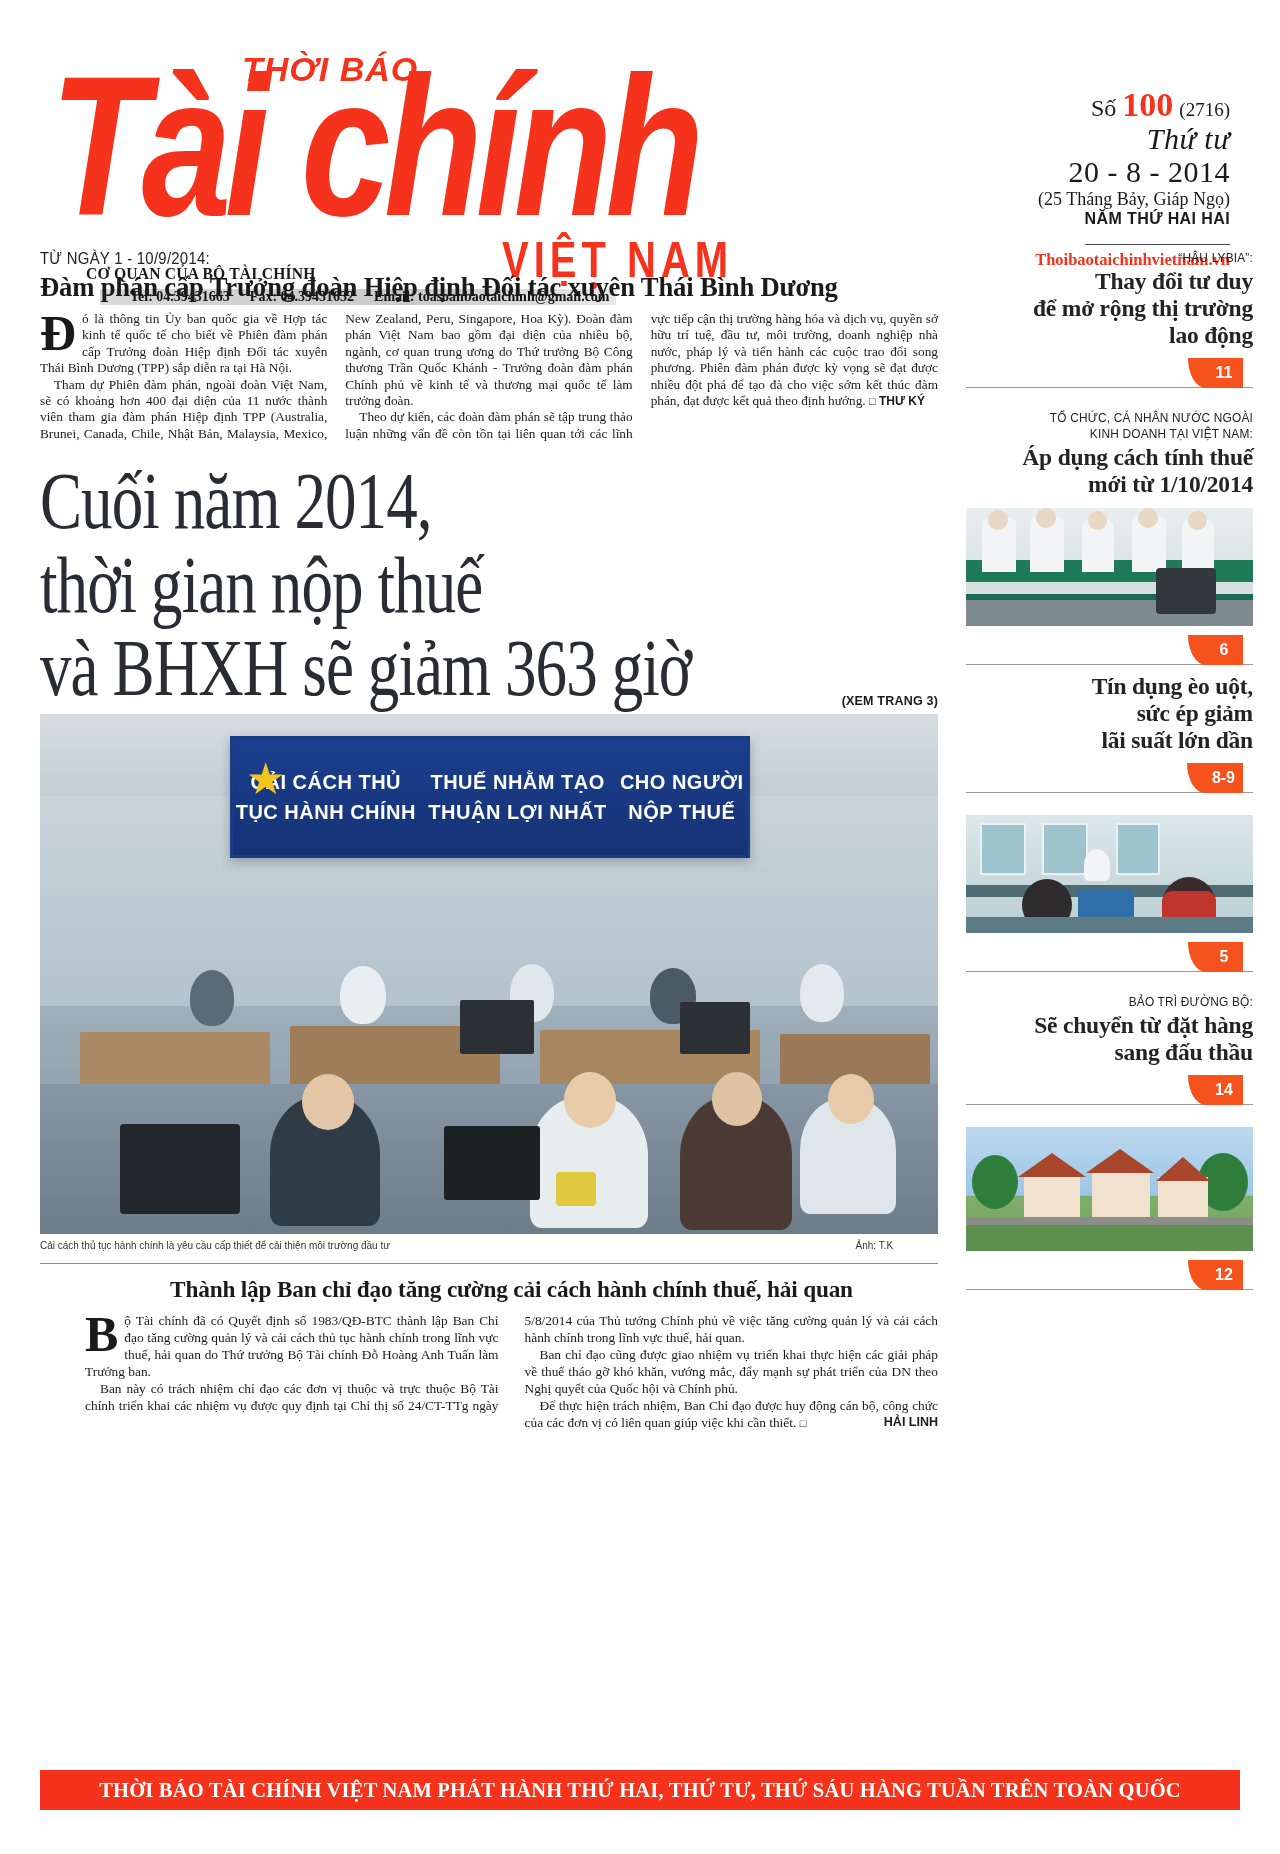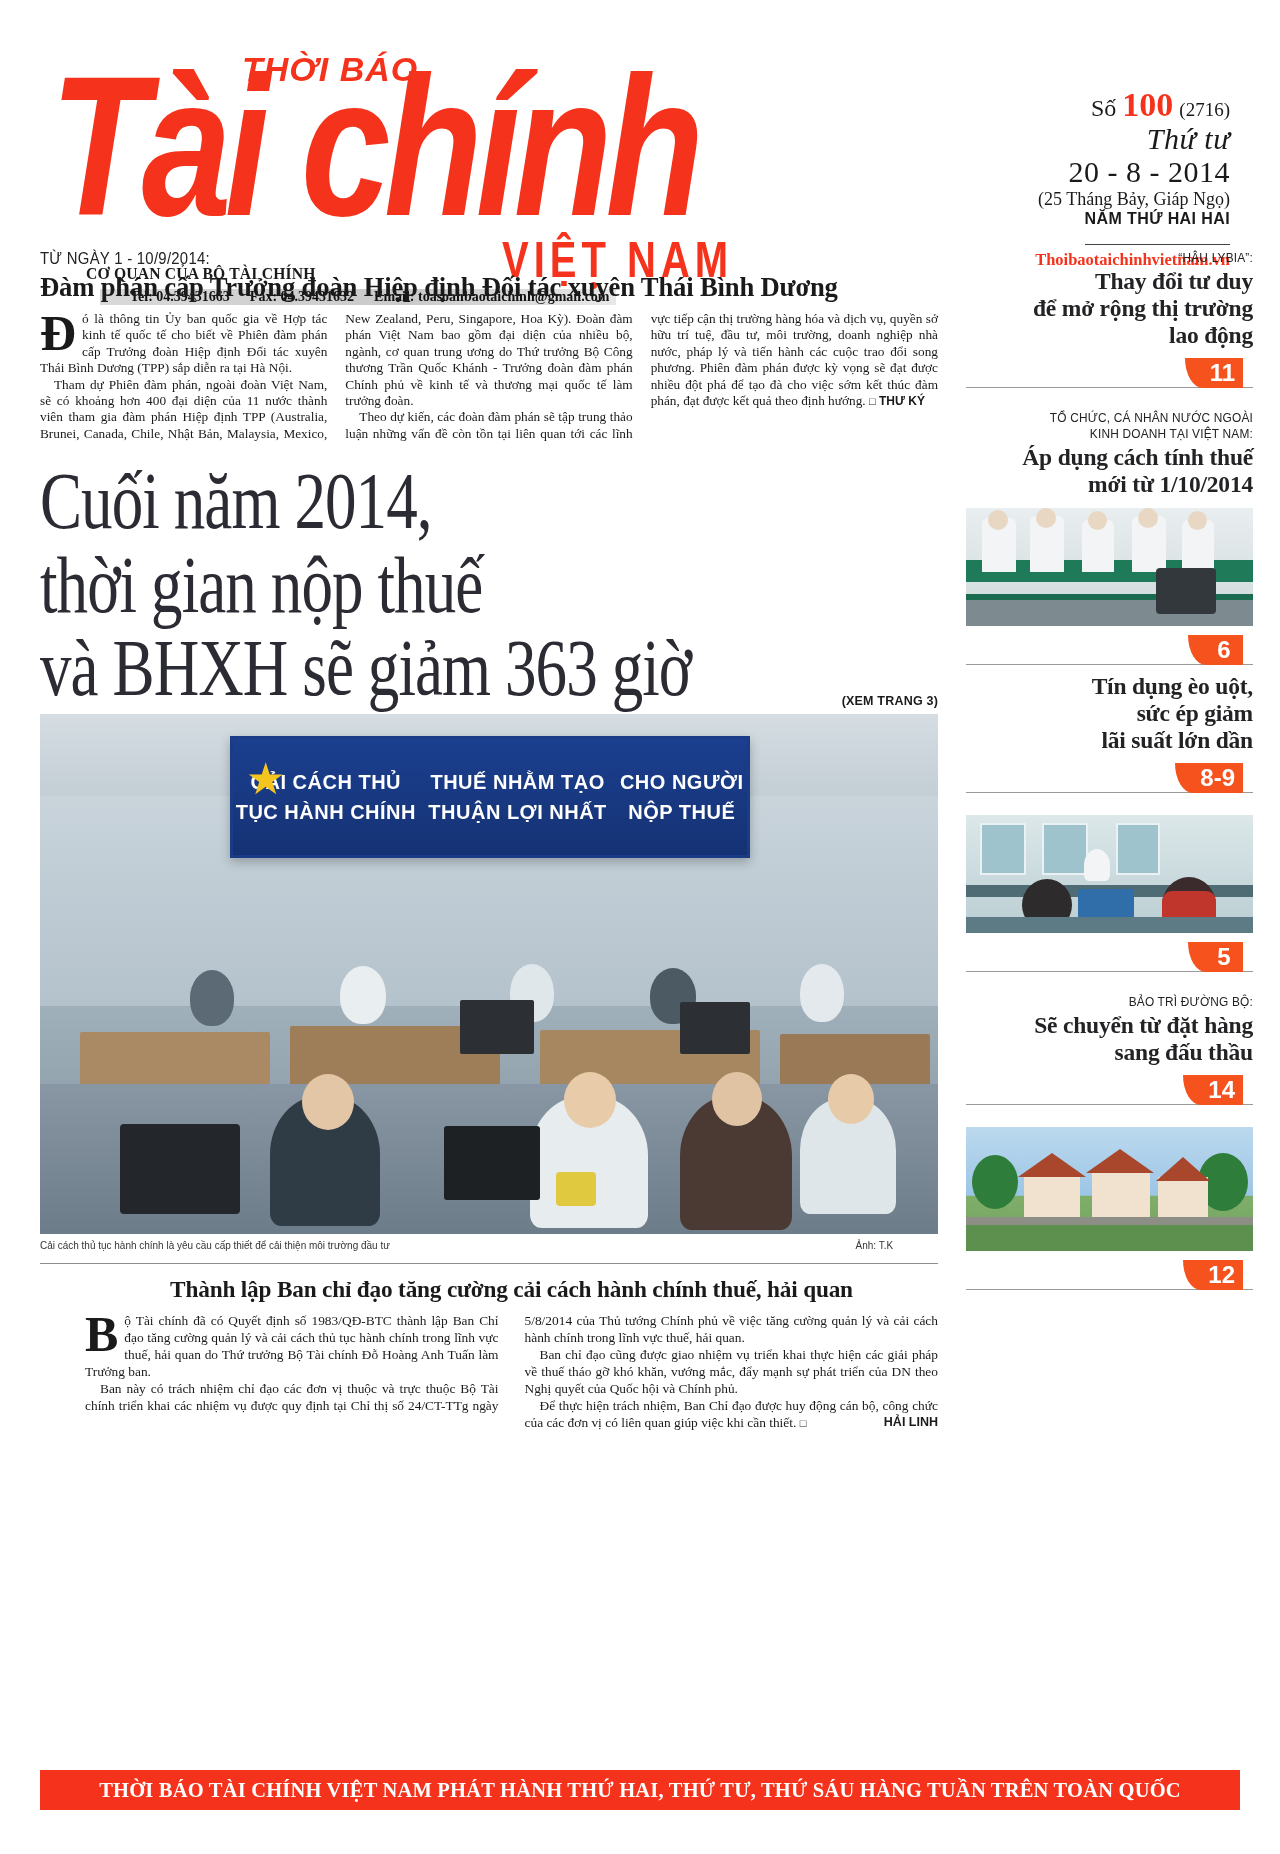--- a/index.html
+++ b/index.html
@@ -184,21 +184,21 @@
   .side-photo { width:287px; height:118px; margin-top:10px; overflow:hidden; position:relative;}
   .badge-row { position:relative; height:30px; margin-top:9px; }
   .badge-line {
     position:absolute; left:0; right:0; bottom:0;
     border-top:1px solid #9a9a9a;
   }
   .pgbadge {
     position:absolute; right:10px; bottom:0px;
     background:#F5521E; color:#fff;
     font-family:"Liberation Sans", sans-serif;
-    font-weight:bold; font-size:24px;
+    font-weight:bold; font-size:16px;
     height:30px; min-width:38px; padding:0 8px;
     display:flex; align-items:center; justify-content:center;
     line-height:1;
   }
   .pgbadge::before{
     content:""; position:absolute; left:-17px; bottom:0;
     width:18px; height:30px; background:#F5521E;
     border-bottom-left-radius:18px 30px;
   }
 

